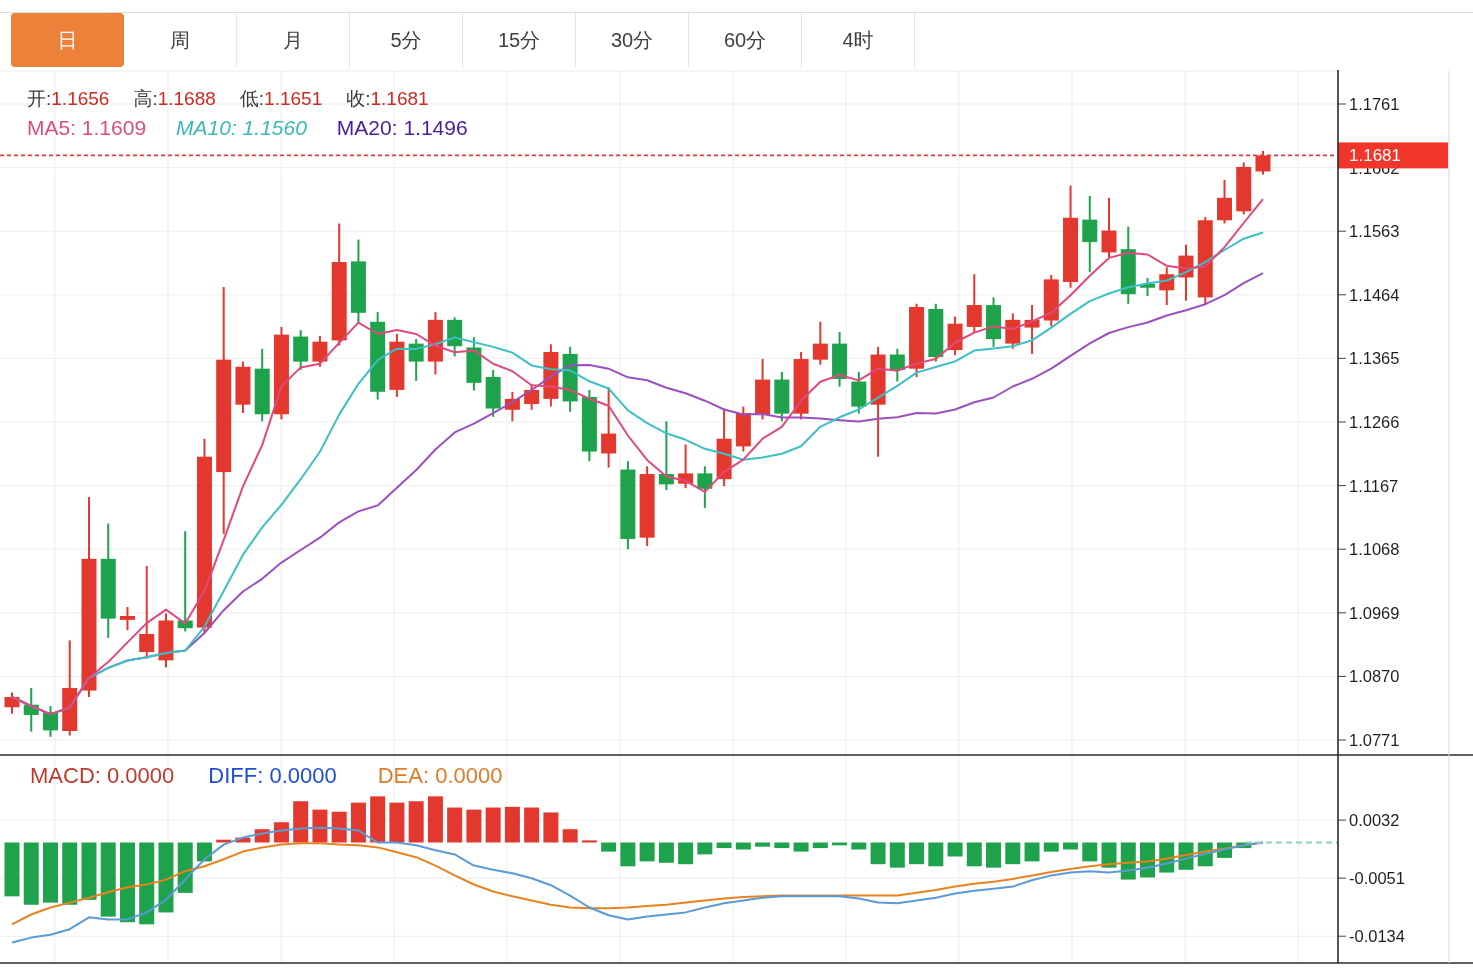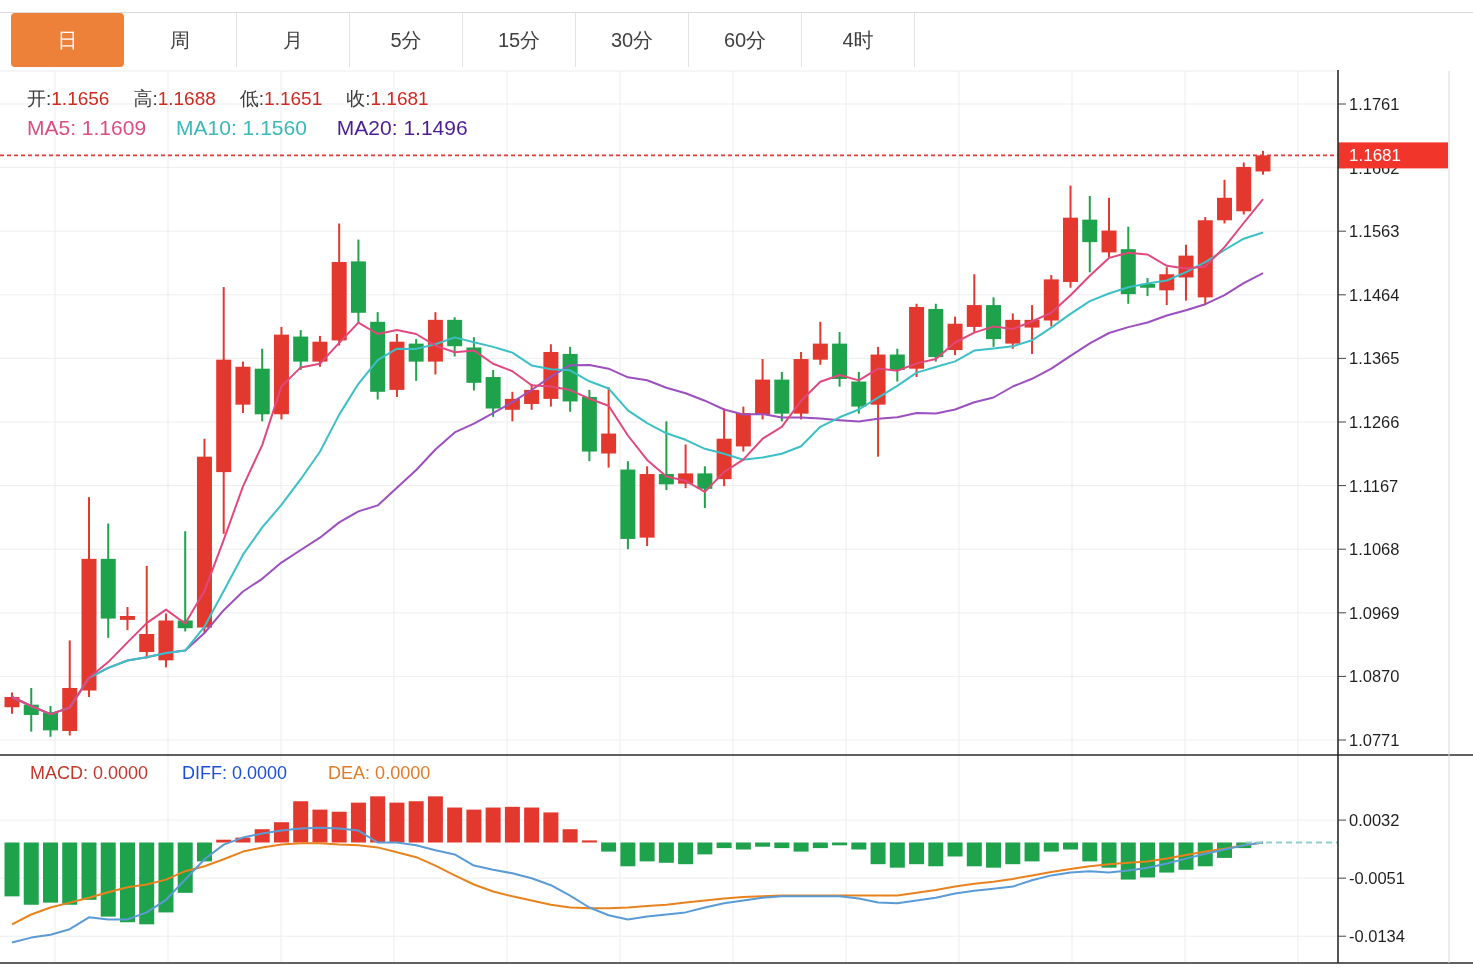--- a/index.html
+++ b/index.html
@@ -9,23 +9,23 @@
   .tabbar{position:absolute;left:11px;top:13px;height:54px;display:flex;z-index:3;background:#fff;}
   .tab{width:113px;height:54px;line-height:54px;text-align:center;font-size:20px;color:#404040;
        border-right:1px solid #e3e3e3;box-sizing:border-box;cursor:pointer;background:#fff;}
   .tab.active{background:#ed8139;color:#fff;border-radius:4px;border-right:none;}
   .txtrow{position:absolute;z-index:2;display:flex;align-items:center;white-space:nowrap;}
   .ohlc-row{left:27px;top:86px;font-size:19px;gap:0px;}
   .ohlc-row .lbl{color:#3c3c3c;}
   .ohlc-row .val{color:#cf2a20;margin-right:24px;text-align:center;}
   .ma-row{left:27px;top:116px;font-size:21px;}
   .ma-row .ma5{color:#d94f7e;margin-right:30px;}
-  .ma-row .ma10{color:#3bb8b8;margin-right:30px;}
+  .ma-row .ma10{color:#3bb8b8;margin-right:30px;font-style:italic;}
   .ma-row .ma20{color:#4c1d95;}
-  .macd-row{left:30px;top:763px;font-size:18px;}
+  .macd-row{left:30px;top:763px;font-size:22px;}
   .macd-row .macd{color:#c0392b;margin-right:34px;}
   .macd-row .diff{color:#1d4ed8;margin-right:34px;}
   .macd-row .dea{color:#e07b28;margin-left:7px;}
   #chart-layer{position:absolute;left:0;top:0;z-index:1;}
 </style>
 </head>
 <body>
 
 <div class="hairline-top"></div>
 

